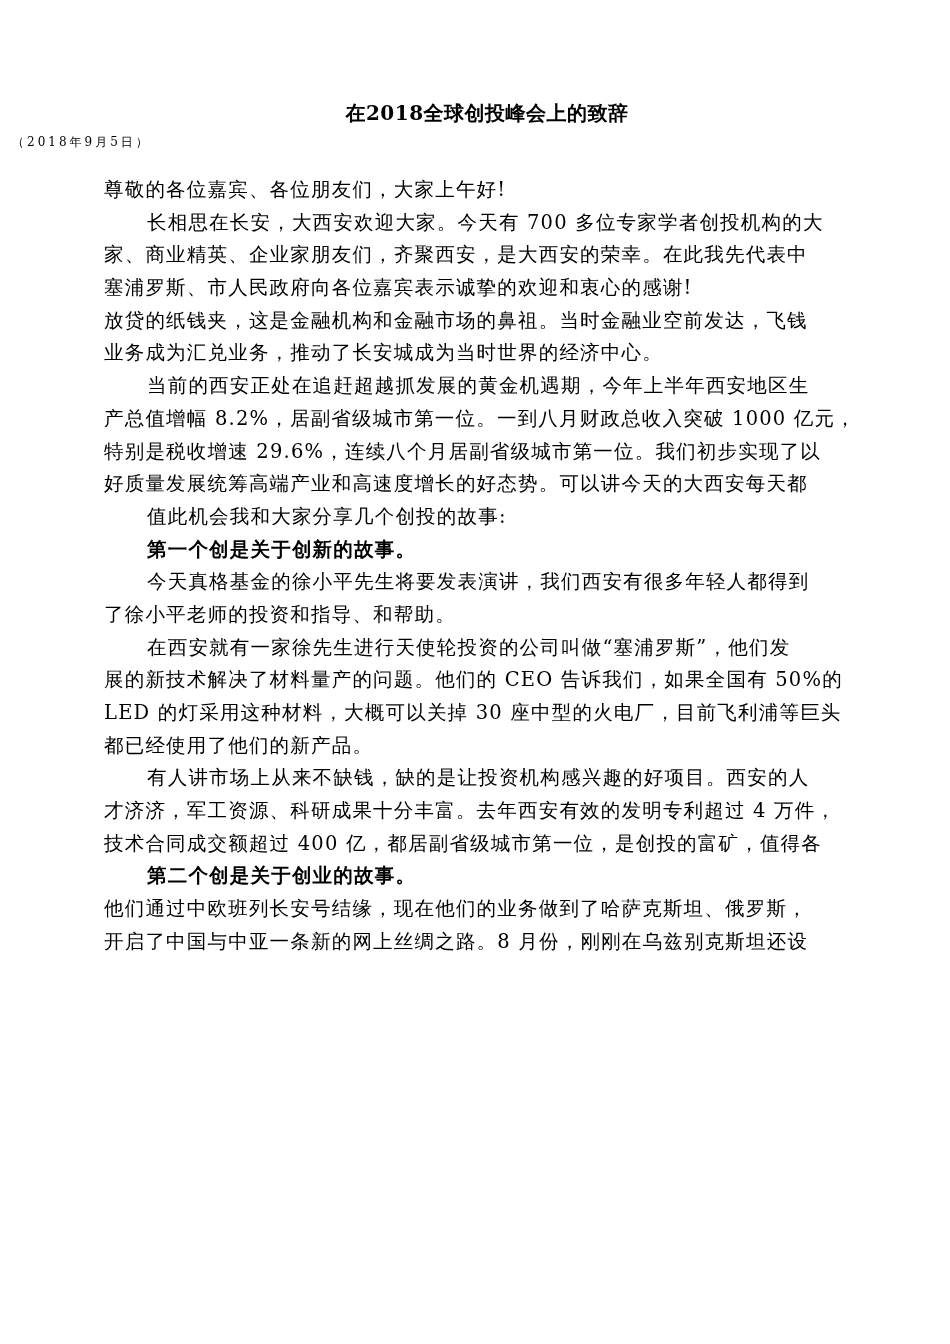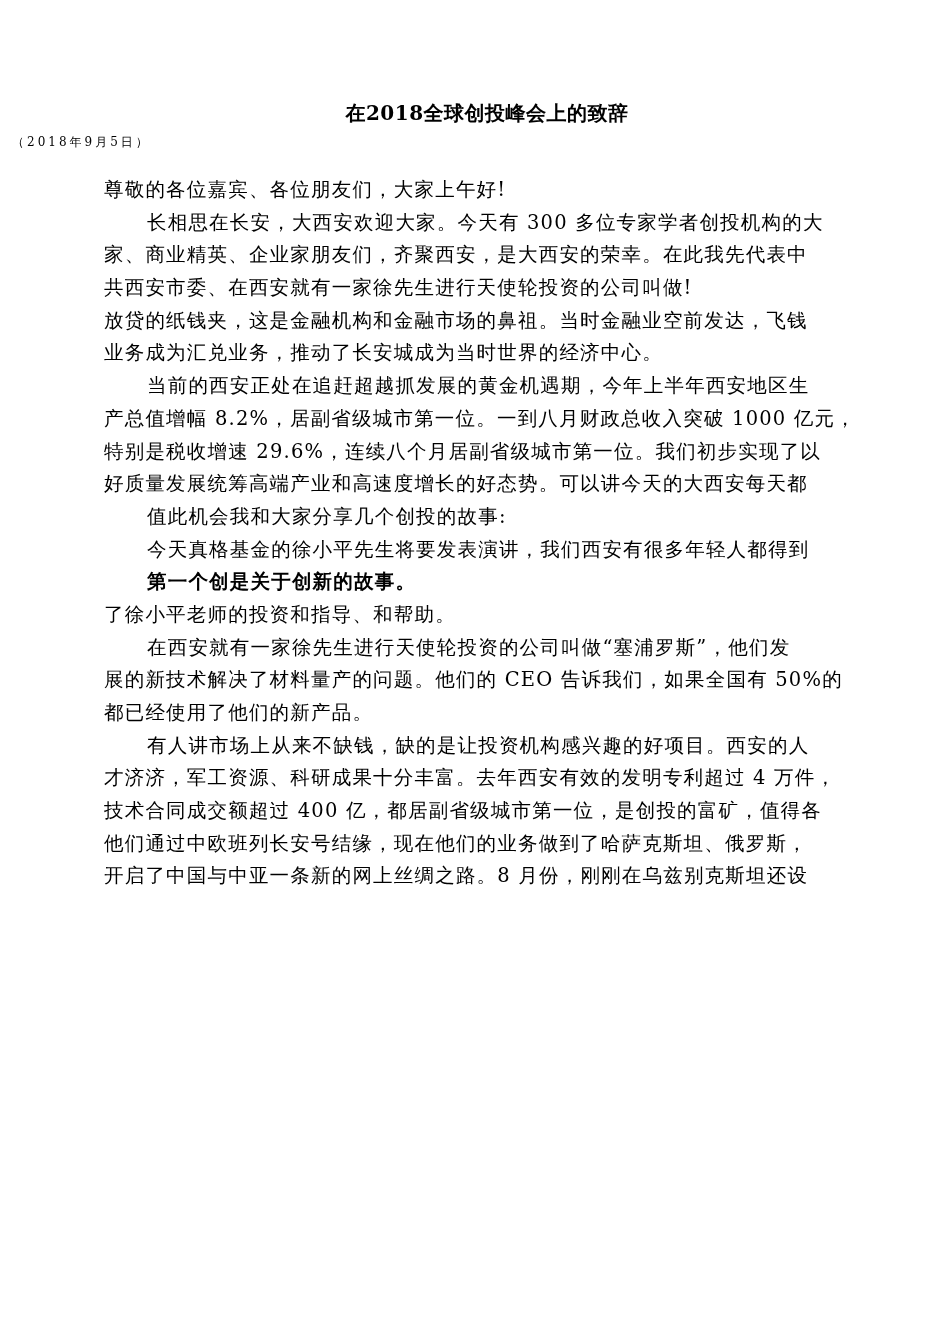--- a/index.html
+++ b/index.html
@@ -59,35 +59,37 @@
   </style>
 </head>
 <body>
 
 <div class="page">
   <div class="title">在2018全球创投峰会上的致辞</div>
   <div class="date">（2018年9月5日）</div>
 
   <div class="body-text">
     <div class="line">尊敬的各位嘉宾、各位朋友们，大家上午好!</div>
-    <div class="line indent">长相思在长安，大西安欢迎大家。今天有 300 多位专家学者创投机构的大</div>
+    <div class="line indent">长相思在长安，大西安欢迎大家。今天有 700 多位专家学者创投机构的大</div>
     <div class="line">家、商业精英、企业家朋友们，齐聚西安，是大西安的荣幸。在此我先代表中</div>
-    <div class="line">共西安市委、在西安就有一家徐先生进行天使轮投资的公司叫做!</div>
+    <div class="line">塞浦罗斯、市人民政府向各位嘉宾表示诚挚的欢迎和衷心的感谢!</div>
     <div class="line">放贷的纸钱夹，这是金融机构和金融市场的鼻祖。当时金融业空前发达，飞钱</div>
     <div class="line">业务成为汇兑业务，推动了长安城成为当时世界的经济中心。</div>
     <div class="line indent">当前的西安正处在追赶超越抓发展的黄金机遇期，今年上半年西安地区生</div>
     <div class="line">产总值增幅 8.2%，居副省级城市第一位。一到八月财政总收入突破 1000 亿元，</div>
     <div class="line">特别是税收增速 29.6%，连续八个月居副省级城市第一位。我们初步实现了以</div>
     <div class="line">好质量发展统筹高端产业和高速度增长的好态势。可以讲今天的大西安每天都</div>
     <div class="line indent">值此机会我和大家分享几个创投的故事:</div>
+    <div class="line indent bold">第一个创是关于创新的故事。</div>
     <div class="line indent">今天真格基金的徐小平先生将要发表演讲，我们西安有很多年轻人都得到</div>
-    <div class="line indent bold">第一个创是关于创新的故事。</div>
     <div class="line">了徐小平老师的投资和指导、和帮助。</div>
     <div class="line indent">在西安就有一家徐先生进行天使轮投资的公司叫做“塞浦罗斯”，他们发</div>
     <div class="line">展的新技术解决了材料量产的问题。他们的 CEO 告诉我们，如果全国有 50%的</div>
+    <div class="line">LED 的灯采用这种材料，大概可以关掉 30 座中型的火电厂，目前飞利浦等巨头</div>
     <div class="line">都已经使用了他们的新产品。</div>
     <div class="line indent">有人讲市场上从来不缺钱，缺的是让投资机构感兴趣的好项目。西安的人</div>
     <div class="line">才济济，军工资源、科研成果十分丰富。去年西安有效的发明专利超过 4 万件，</div>
     <div class="line">技术合同成交额超过 400 亿，都居副省级城市第一位，是创投的富矿，值得各</div>
+    <div class="line indent bold">第二个创是关于创业的故事。</div>
     <div class="line">他们通过中欧班列长安号结缘，现在他们的业务做到了哈萨克斯坦、俄罗斯，</div>
     <div class="line">开启了中国与中亚一条新的网上丝绸之路。8 月份，刚刚在乌兹别克斯坦还设</div>
   </div>
 </div>
 
 </body></html>

